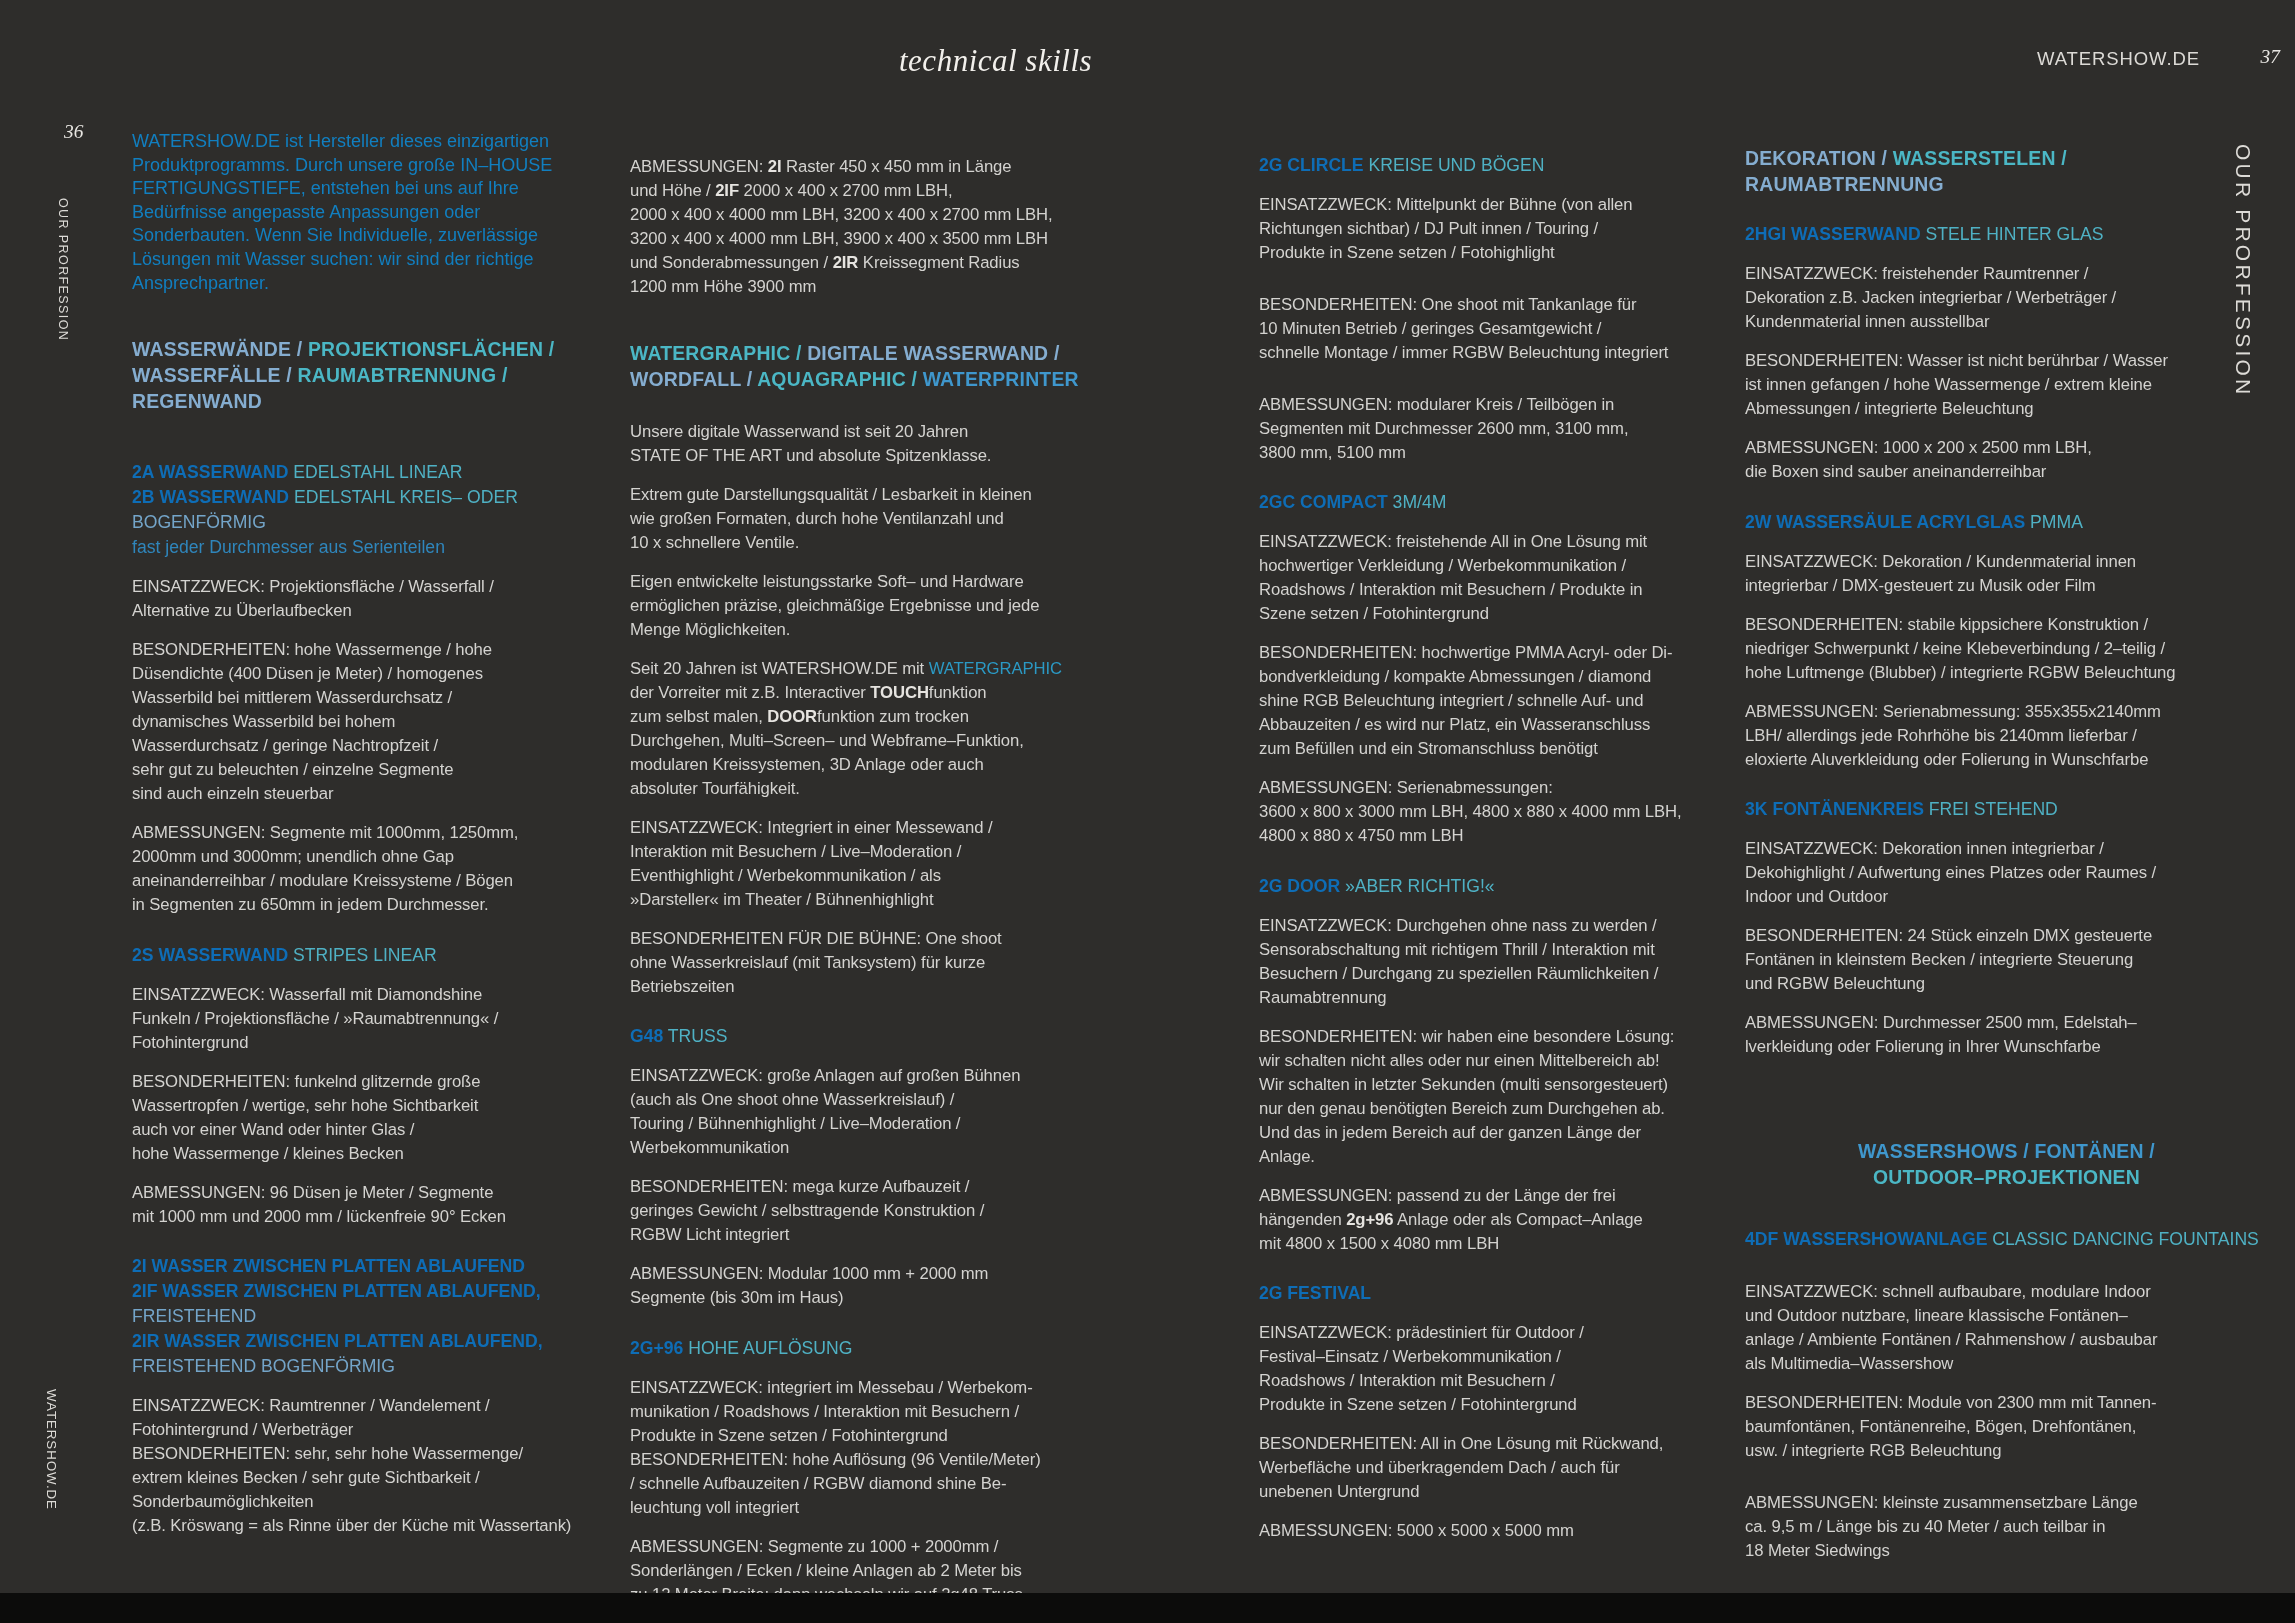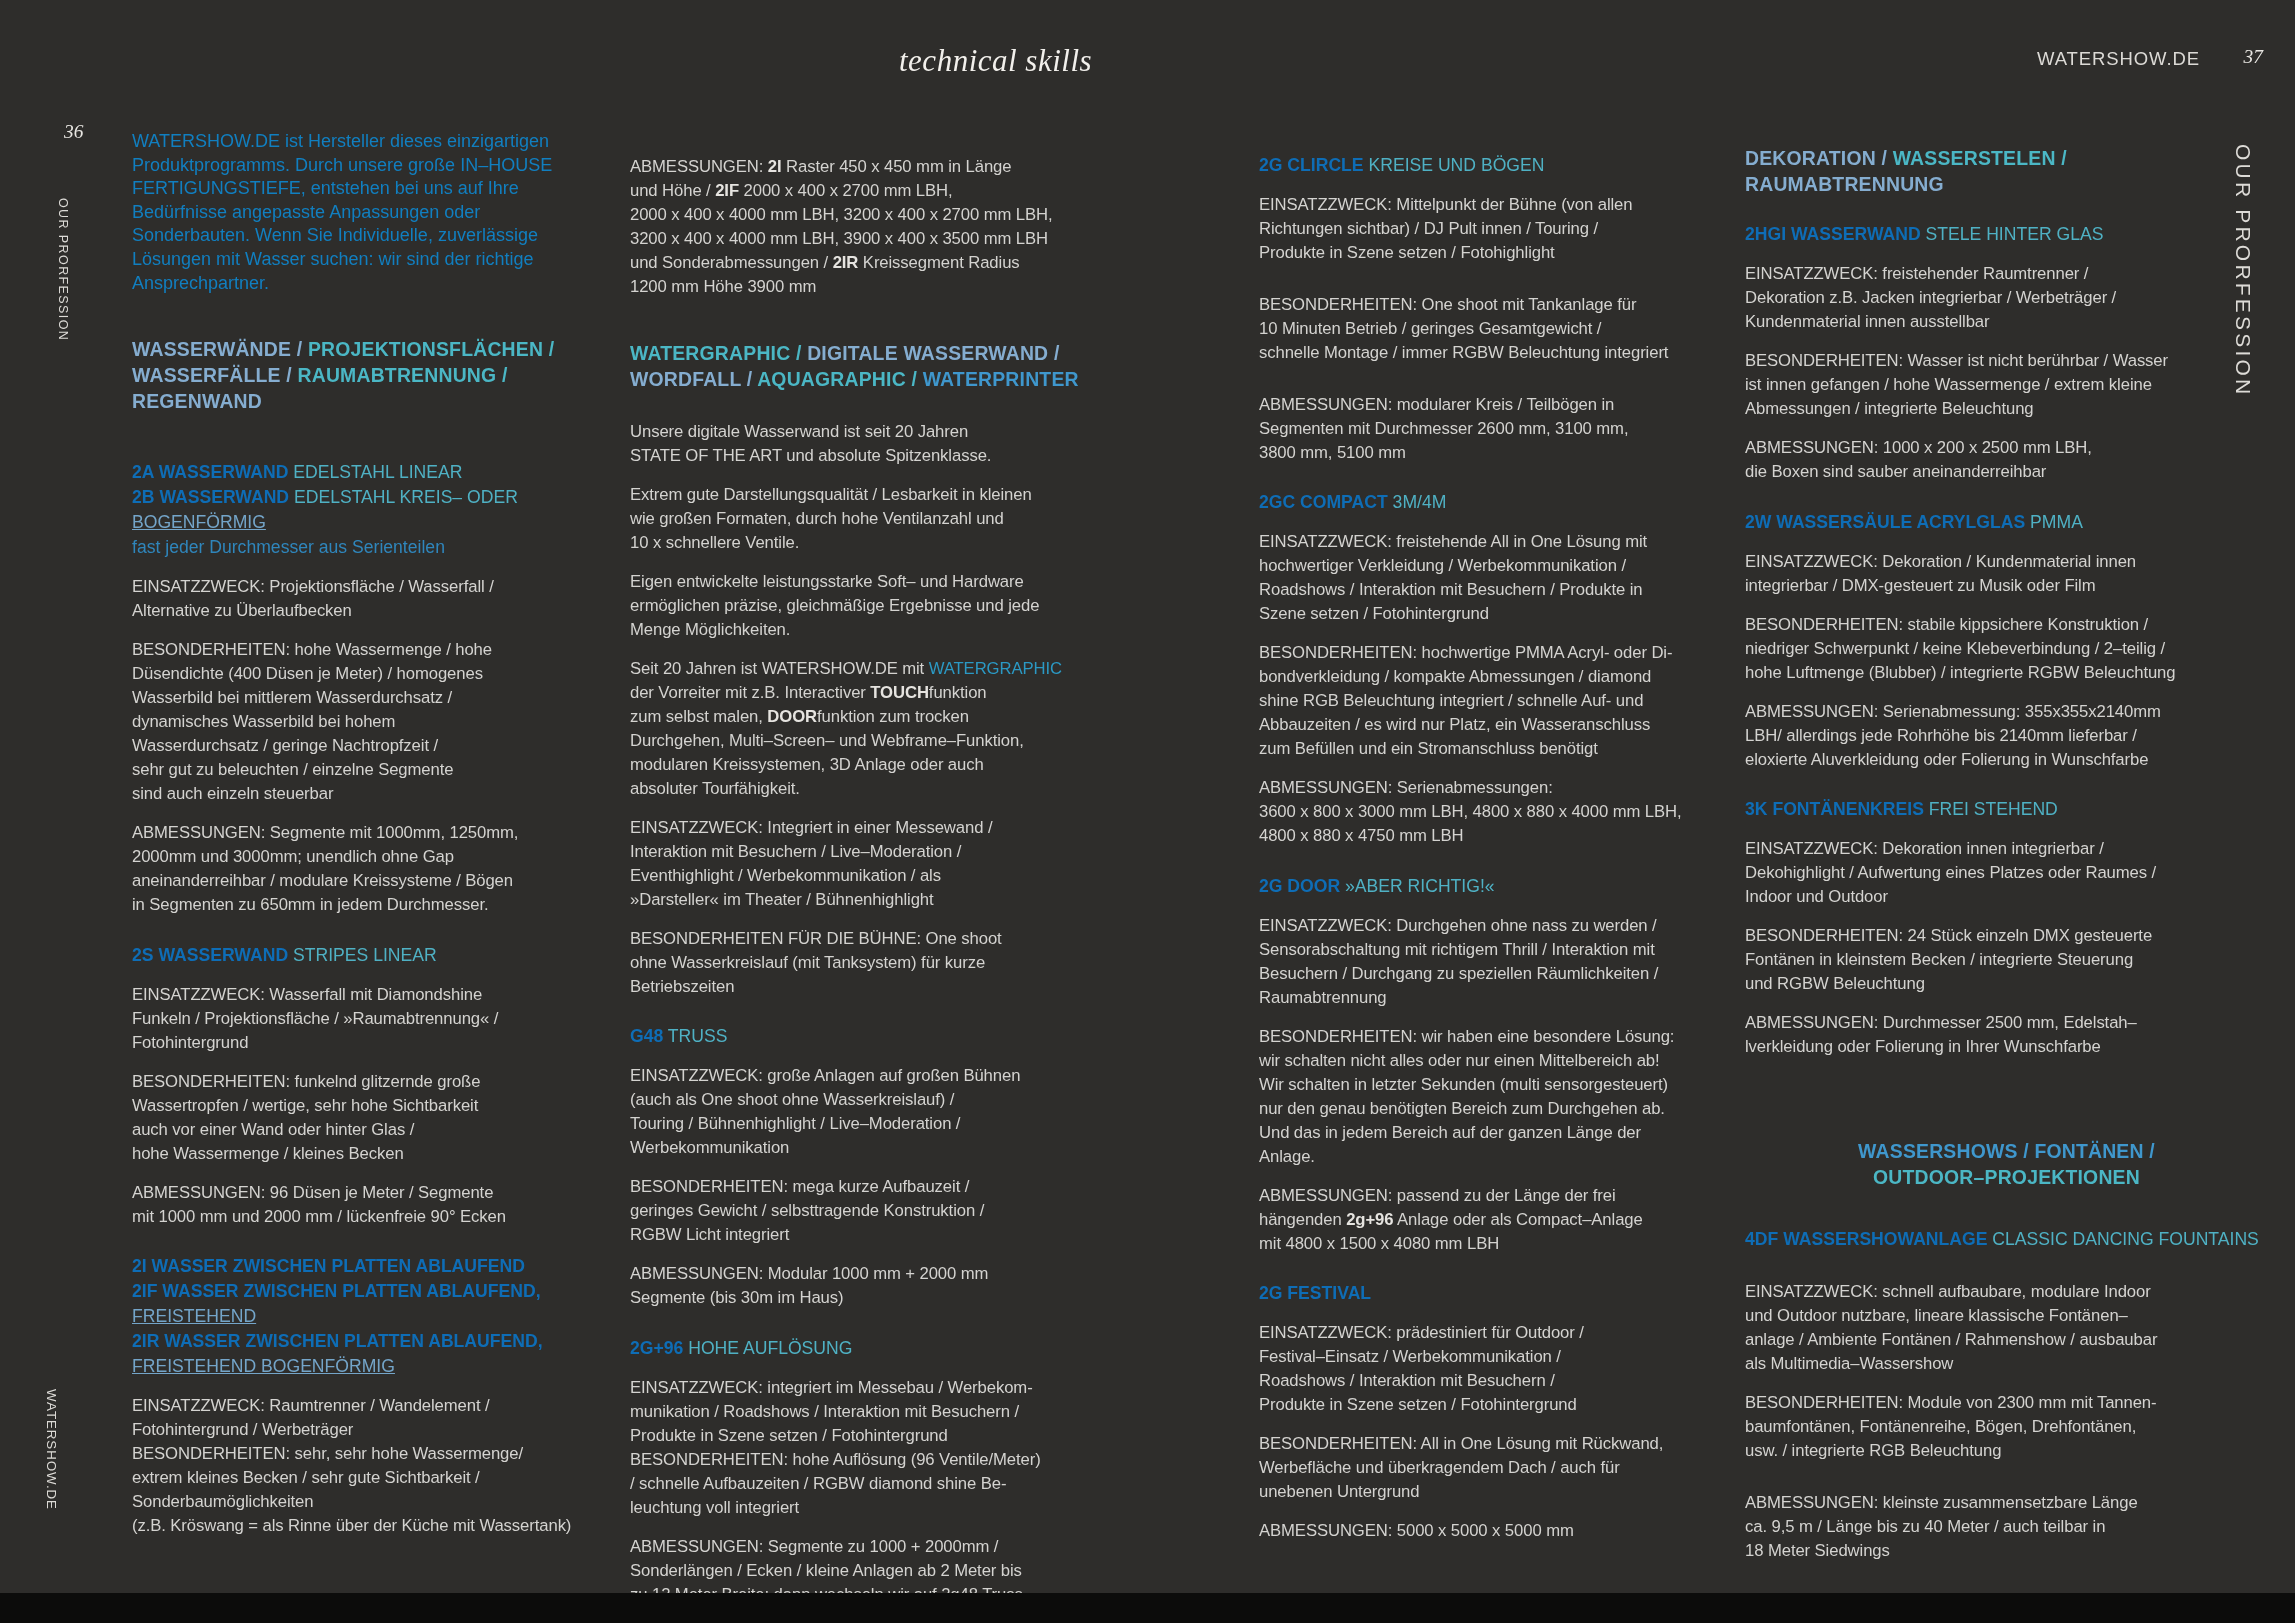--- a/index.html
+++ b/index.html
@@ -25,37 +25,37 @@
   .col-2{left:630px;top:155px;}
   .col-3{left:1259px;top:153px;}
   .col-4{left:1745px;top:145px;width:523px;}
   .intro{white-space:pre-line;color:var(--intro);font-size:18px;line-height:23.6px;}
   .para{white-space:pre-line;color:var(--body);font-size:16.7px;line-height:24px;margin-top:15px;letter-spacing:-0.1px;}
   .category{font-weight:700;font-size:19.4px;line-height:26px;margin-top:41px;letter-spacing:0.2px;}
   .product{font-size:17.6px;line-height:25px;margin-top:25.4px;white-space:pre-line;}
   .col > div:first-child{margin-top:0;}
   .pcode{color:var(--code);font-weight:700;}
   .pdesc{color:var(--desc);font-weight:400;}
-  .pcont{color:var(--cont);font-weight:400;text-decoration:underline;}
+  .pcont{color:var(--cont);font-weight:400;}
   .pnote{color:var(--note);font-weight:400;}
   .seg-steel{color:var(--steel);}
   .seg-teal{color:var(--teal);}
   .seg-blue{color:var(--blue);}
   .seg-cyan{color:var(--cyan);}
   .seg-b{font-weight:700;color:#e6e4e0;}
   .bottombar{position:absolute;left:0;right:0;bottom:0;height:30px;background:var(--bar);}
 </style>
 </head>
 <body>
 
 <div class="page">
   <div class="pagenum" style="left:64px;top:121px;">36</div>
   <div class="title">technical skills</div>
   <div class="brand">WATERSHOW.DE</div>
-  <div class="pagenum" style="right:32px;top:46px;">37</div>
+  <div class="pagenum" style="right:15px;top:46px;">37</div>
 
   <div class="vert vert-left">OUR PRORFESSION</div>
   <div class="vert vert-right">OUR PRORFESSION</div>
   <div class="vert vert-bottom">WATERSHOW.DE</div>
 
   <div class="col col-1">
       <div class="intro">WATERSHOW.DE ist Hersteller dieses einzigartigen
 Produktprogramms. Durch unsere große IN–HOUSE
 FERTIGUNGSTIEFE, entstehen bei uns auf Ihre
 Bedürfnisse angepasste Anpassungen oder

